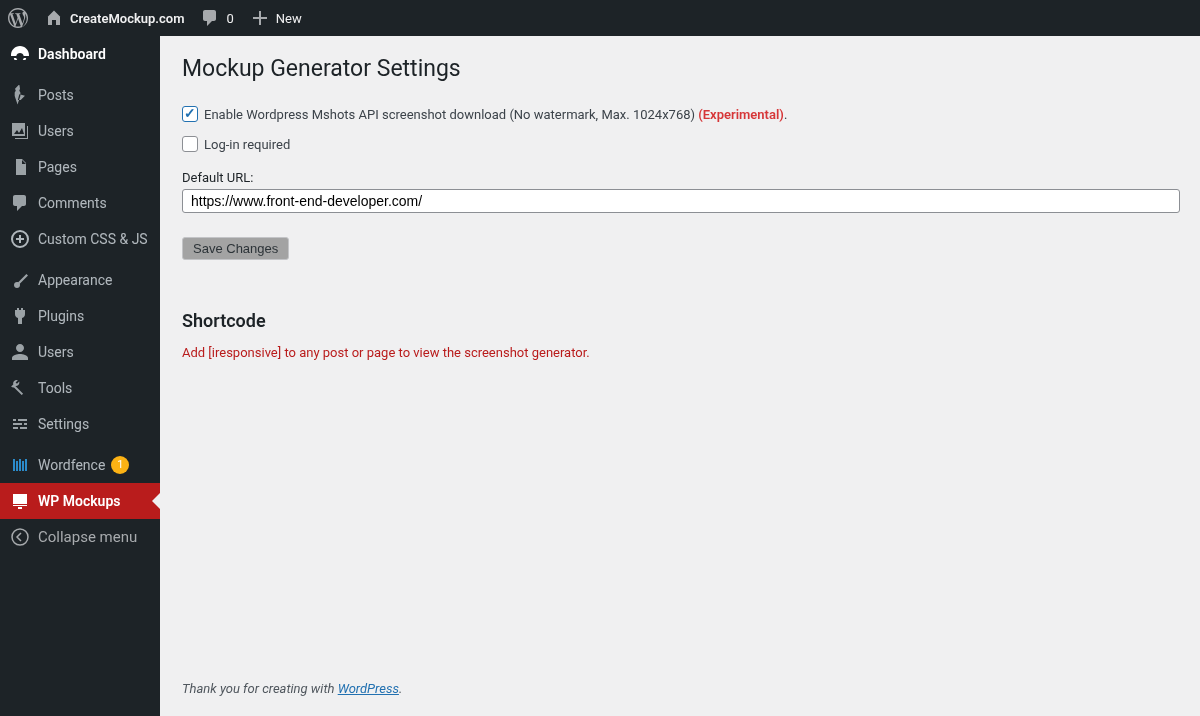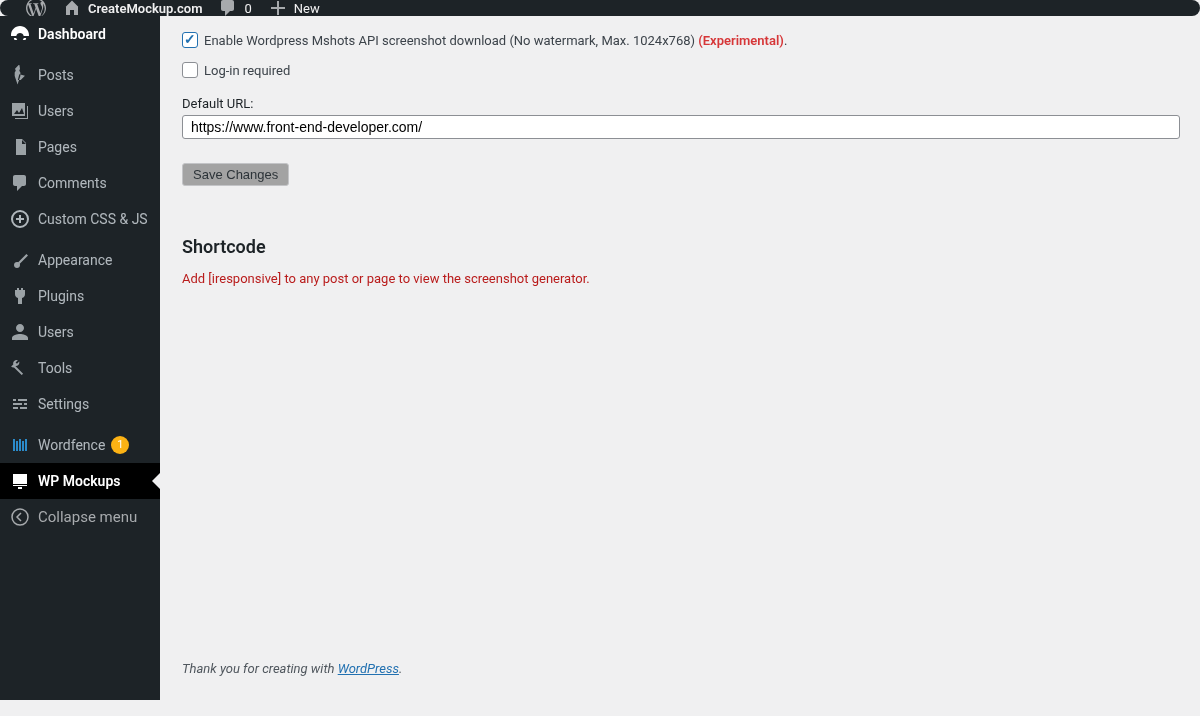--- a/index.html
+++ b/index.html
@@ -6,27 +6,26 @@
 body {
   font-family: -apple-system, BlinkMacSystemFont, "Segoe UI", Roboto, sans-serif;
   font-size: 13px;
   color: #3c434a;
   background: #f0f0f1;
   width: 1200px;
   height: 716px;
   overflow: hidden;
 }
 .adminbar {
-  height: 16px;
+  height: 36px;
   background: #1d2327;
   display: flex;
   align-items: center;
-  padding: 0 18px;
+  padding: 0 0;
   color: #c3c4c7;
-  border-radius: 16px;
 }
 .adminbar .ab-item {
   display: flex;
   align-items: center;
   padding: 0 8px;
   height: 32px;
   cursor: pointer;
   font-size: 13px;
 }
 .adminbar svg { width: 20px; height: 20px; fill: #a7aaad; }
@@ -47,21 +46,21 @@
   display: flex;
   align-items: center;
   padding: 8px 8px 8px 10px;
   color: rgba(240,246,252,.7);
   text-decoration: none;
   font-size: 14px;
   min-height: 34px;
 }
 .menu .icon { width: 20px; height: 20px; margin-right: 8px; flex-shrink: 0; display:flex; align-items:center; justify-content:center;}
 .menu svg { width: 20px; height: 20px; fill: rgba(240,246,252,.6); }
-.menu li.current a { background: #000000; color: #fff; font-weight:600;}
+.menu li.current a { background: #b91c1c; color: #fff; font-weight:600;}
 .menu li.current svg { fill: #fff; }
 .menu li.current::after {
   content: "";
   position: absolute;
   right: 0; top: 50%;
   margin-top: -8px;
   border: 8px solid transparent;
   border-right-color: #f0f0f1;
 }
 .menu li.top a { font-weight: 600; color: #fff; }
@@ -328,20 +327,21 @@
                 <path d="M11 6l-4 4 4 4" fill="none" stroke="currentColor" stroke-width="1.5"></path>
               </svg>
             </span>
             <span>Collapse menu</span>
           </a>
         </li>
     </ul>
   </nav>
 
   <main class="main">
+    <h1>Mockup Generator Settings</h1>
 
     <div class="form-row">
       <input type="checkbox" checked="" style="">
       <label>
         <span>Enable Wordpress Mshots API screenshot download (No watermark, Max. 1024x768) </span><span class="exp">(Experimental)</span><span>.</span>
       </label>
     </div>
 
     <div class="form-row">
       <input type="checkbox" style="">

